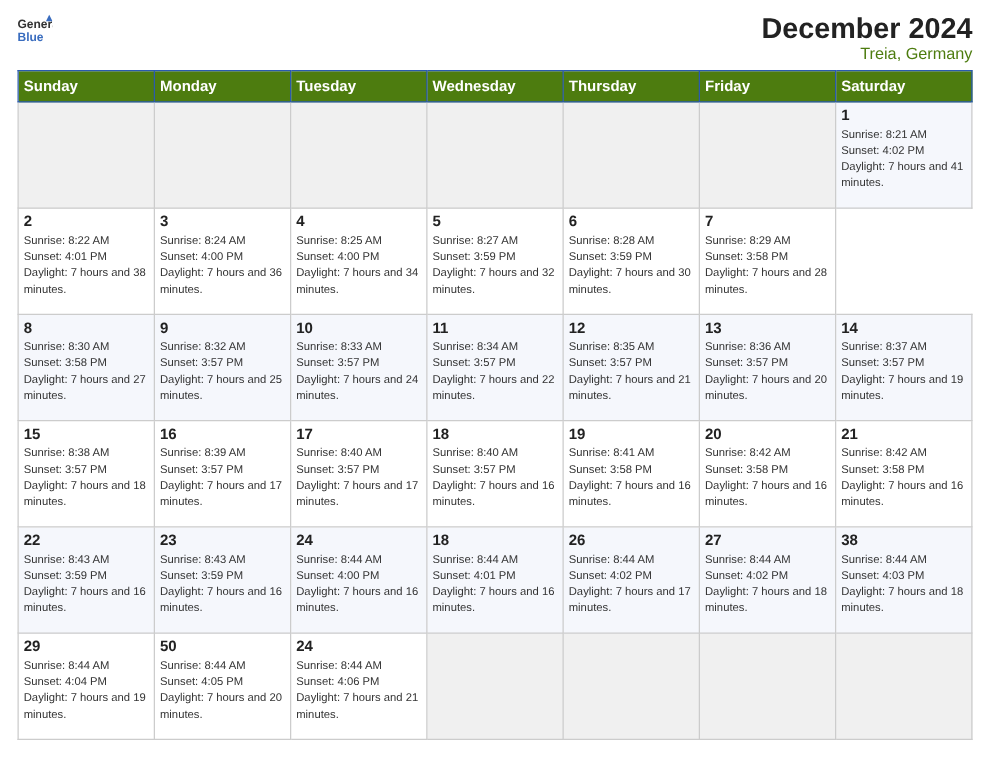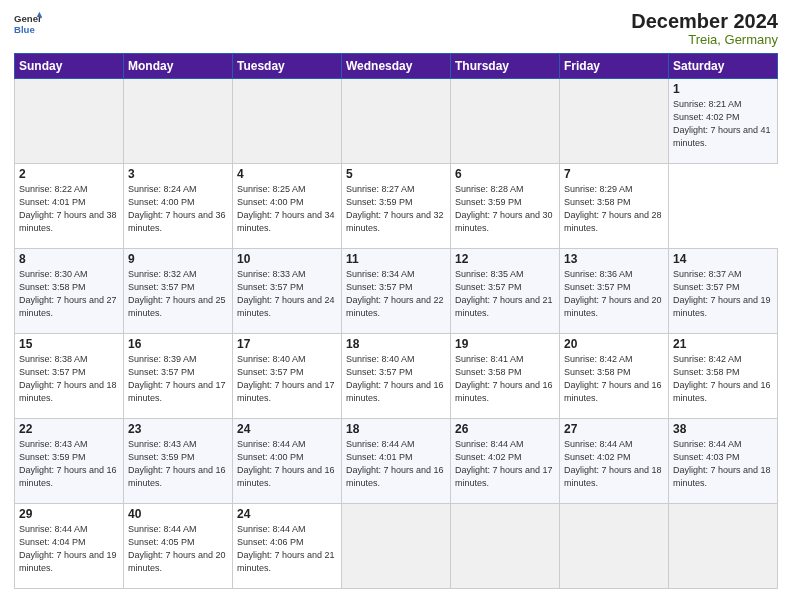--- a/index.html
+++ b/index.html
@@ -28,36 +28,36 @@
       gap: 4px;
     }
     .logo-icon {
       width: 28px;
       height: 28px;
     }
     .title-section {
       text-align: right;
     }
     .month-title {
-      font-size: 20px;
+      font-size: 23px;
       font-weight: bold;
       color: #222;
       line-height: 1.1;
     }
     .subtitle {
       font-size: 13px;
       color: #4d7c0f;
     }
     .calendar {
       width: 100%;
       border-collapse: collapse;
       table-layout: fixed;
     }
     .calendar thead tr th {
-      background: #4c1d95;
+      background: #4d7c0f;
       color: #fff;
       font-size: 12px;
       font-weight: bold;
       padding: 5px 4px;
       text-align: left;
       border: 1px solid #2a5aad;
     }
     .calendar tbody tr td {
       border: 1px solid #ccc;
       vertical-align: top;
@@ -247,21 +247,21 @@
             <span class="day-number">38</span>
             <div class="day-info">Sunrise: 8:44 AM<br>Sunset: 4:03 PM<br>Daylight: 7 hours and 18 minutes.</div>
           </td>
         </tr>
         <tr>
           <td>
             <span class="day-number">29</span>
             <div class="day-info">Sunrise: 8:44 AM<br>Sunset: 4:04 PM<br>Daylight: 7 hours and 19 minutes.</div>
           </td>
           <td>
-            <span class="day-number">40</span>
+            <span class="day-number">50</span>
             <div class="day-info">Sunrise: 8:44 AM<br>Sunset: 4:05 PM<br>Daylight: 7 hours and 20 minutes.</div>
           </td>
           <td>
             <span class="day-number">24</span>
             <div class="day-info">Sunrise: 8:44 AM<br>Sunset: 4:06 PM<br>Daylight: 7 hours and 21 minutes.</div>
           </td>
           <td class="empty-cell"></td>
           <td class="empty-cell"></td>
           <td class="empty-cell"></td>
           <td class="empty-cell"></td>

